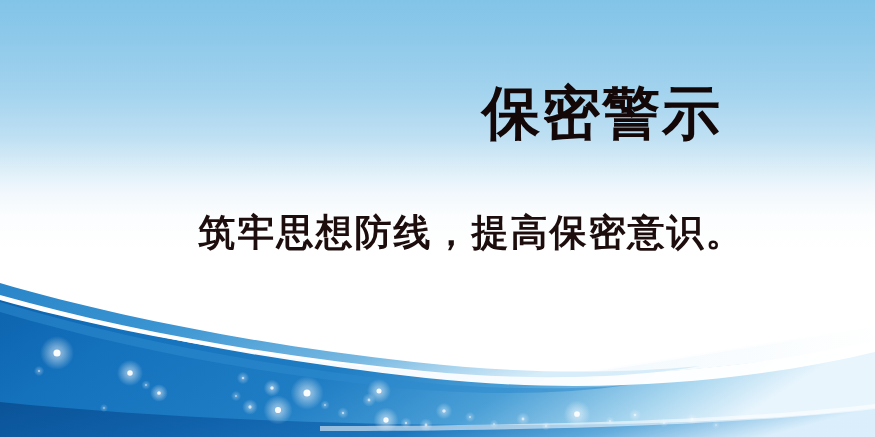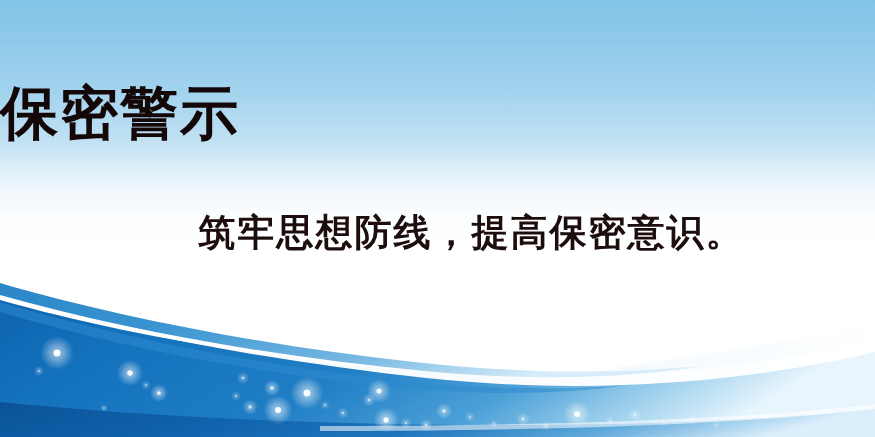--- a/index.html
+++ b/index.html
@@ -46,21 +46,21 @@
     left: 0;
     top: 0;
     width: 875px;
     text-align: center;
   }
   .title {
     position: absolute;
     left: 0;
     top: 79px;
     width: 722px;
-    text-align: left;
+    text-align: right;
     font-size: 58px;
     line-height: 68px;
     font-weight: bold;
     color: #140707;
     letter-spacing: 2px;
     white-space: nowrap;
   }
   .subtitle {
     position: absolute;
     left: 0;

